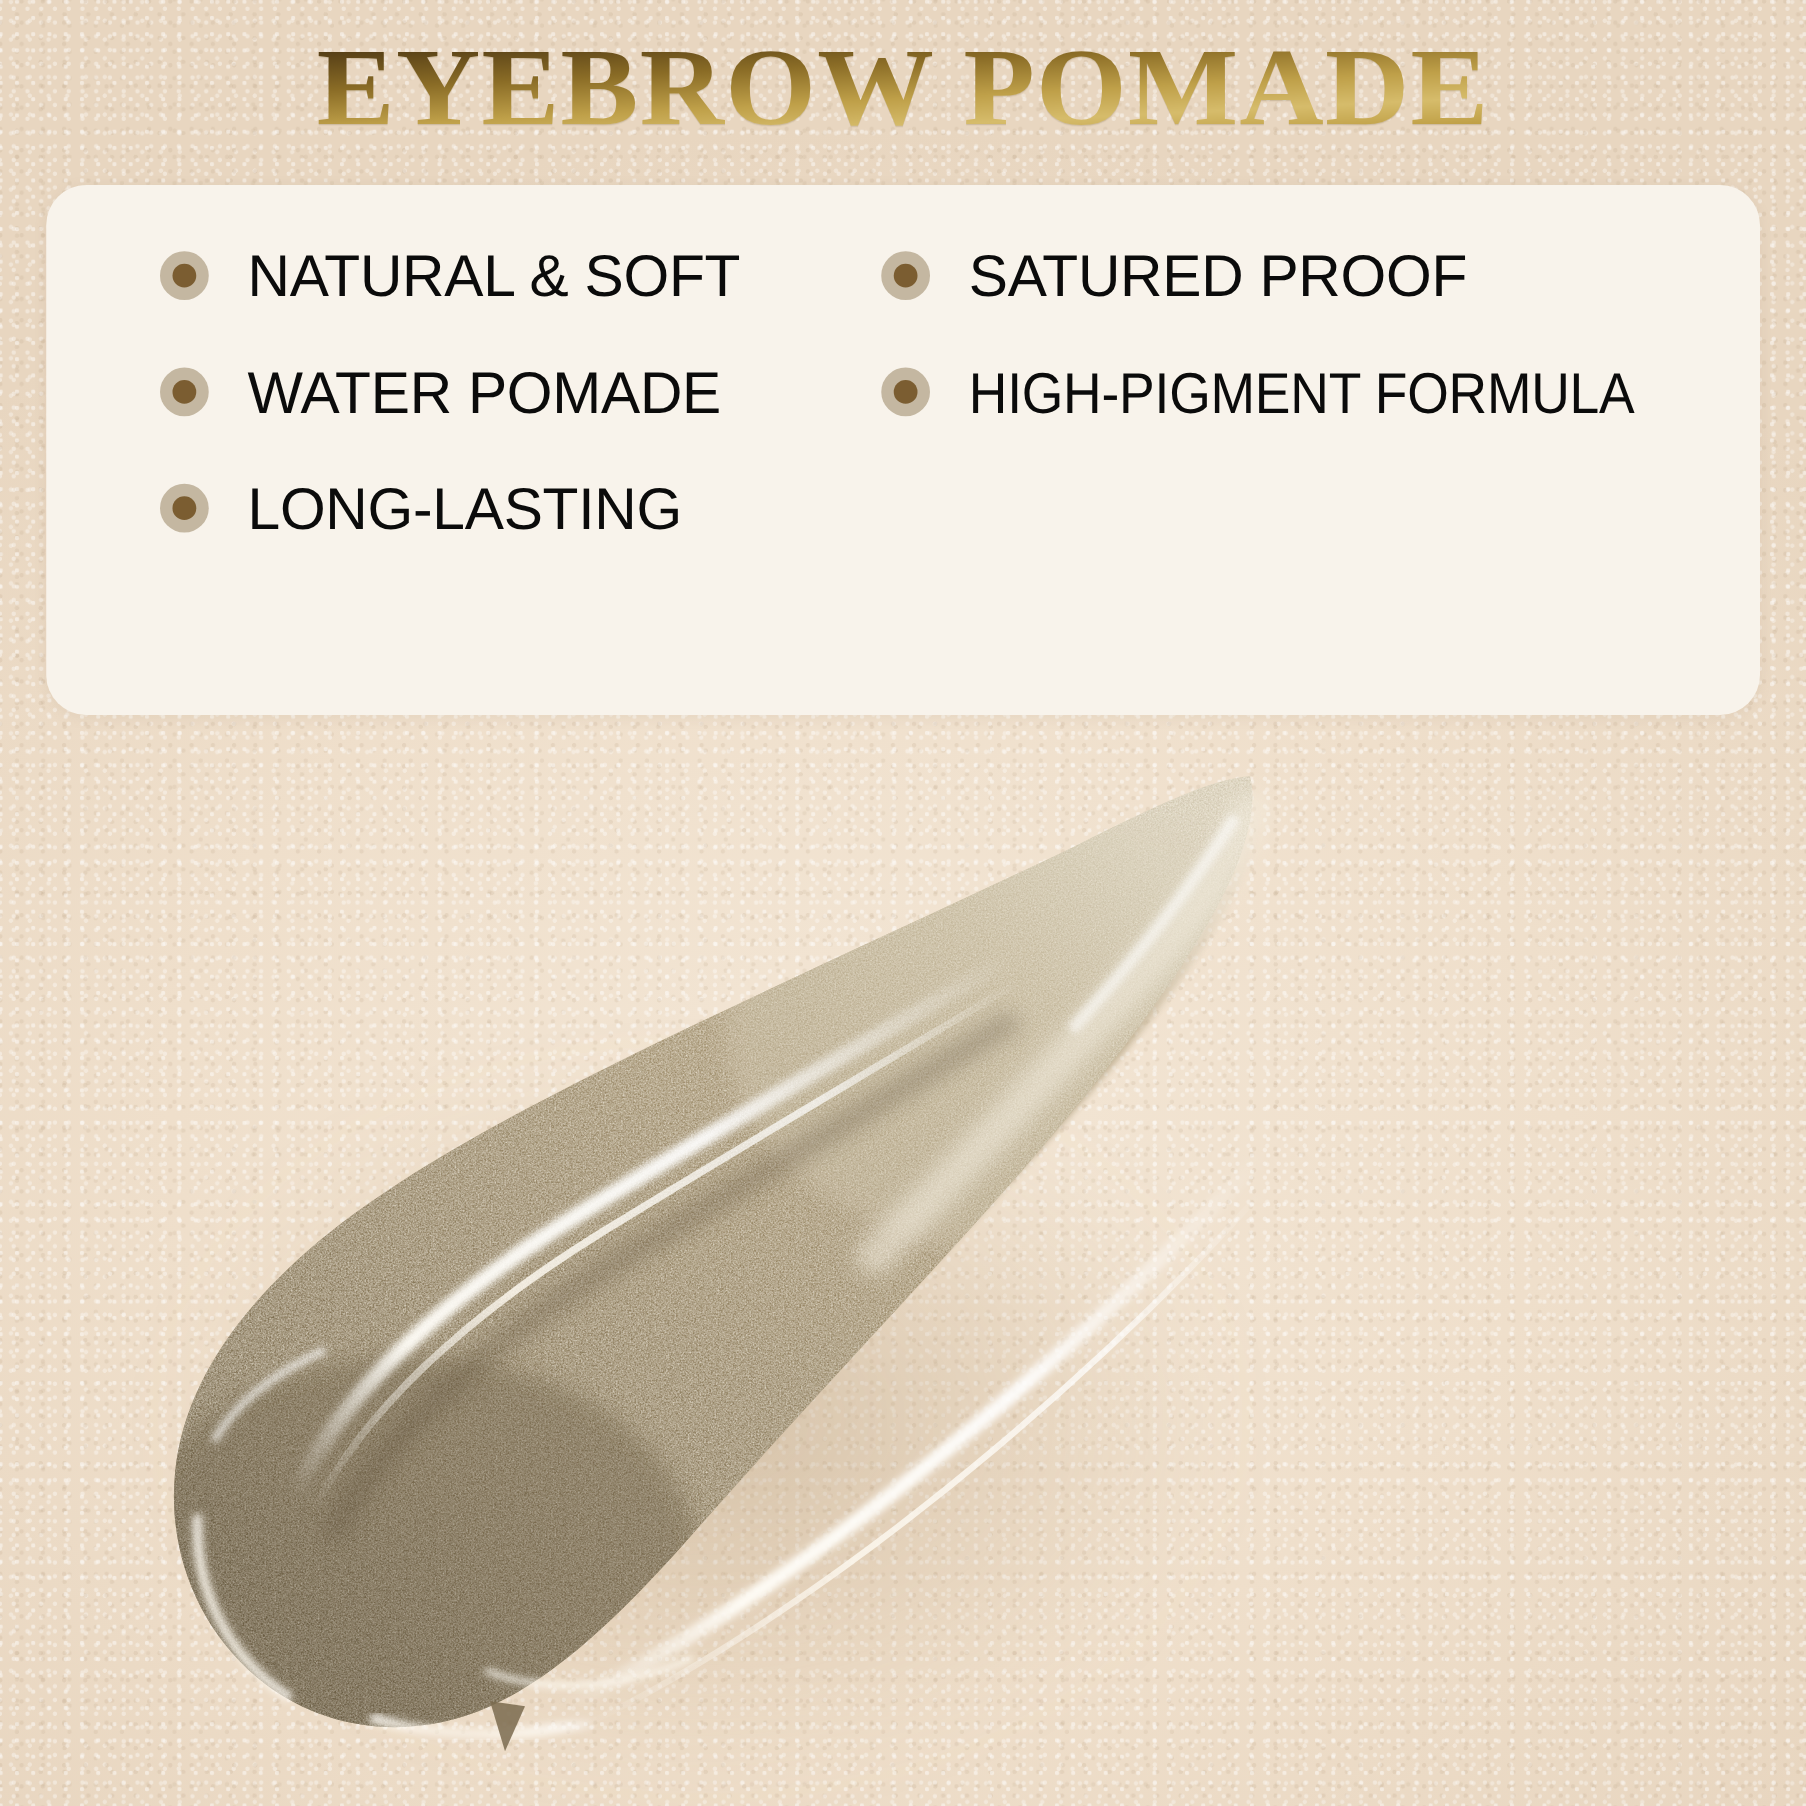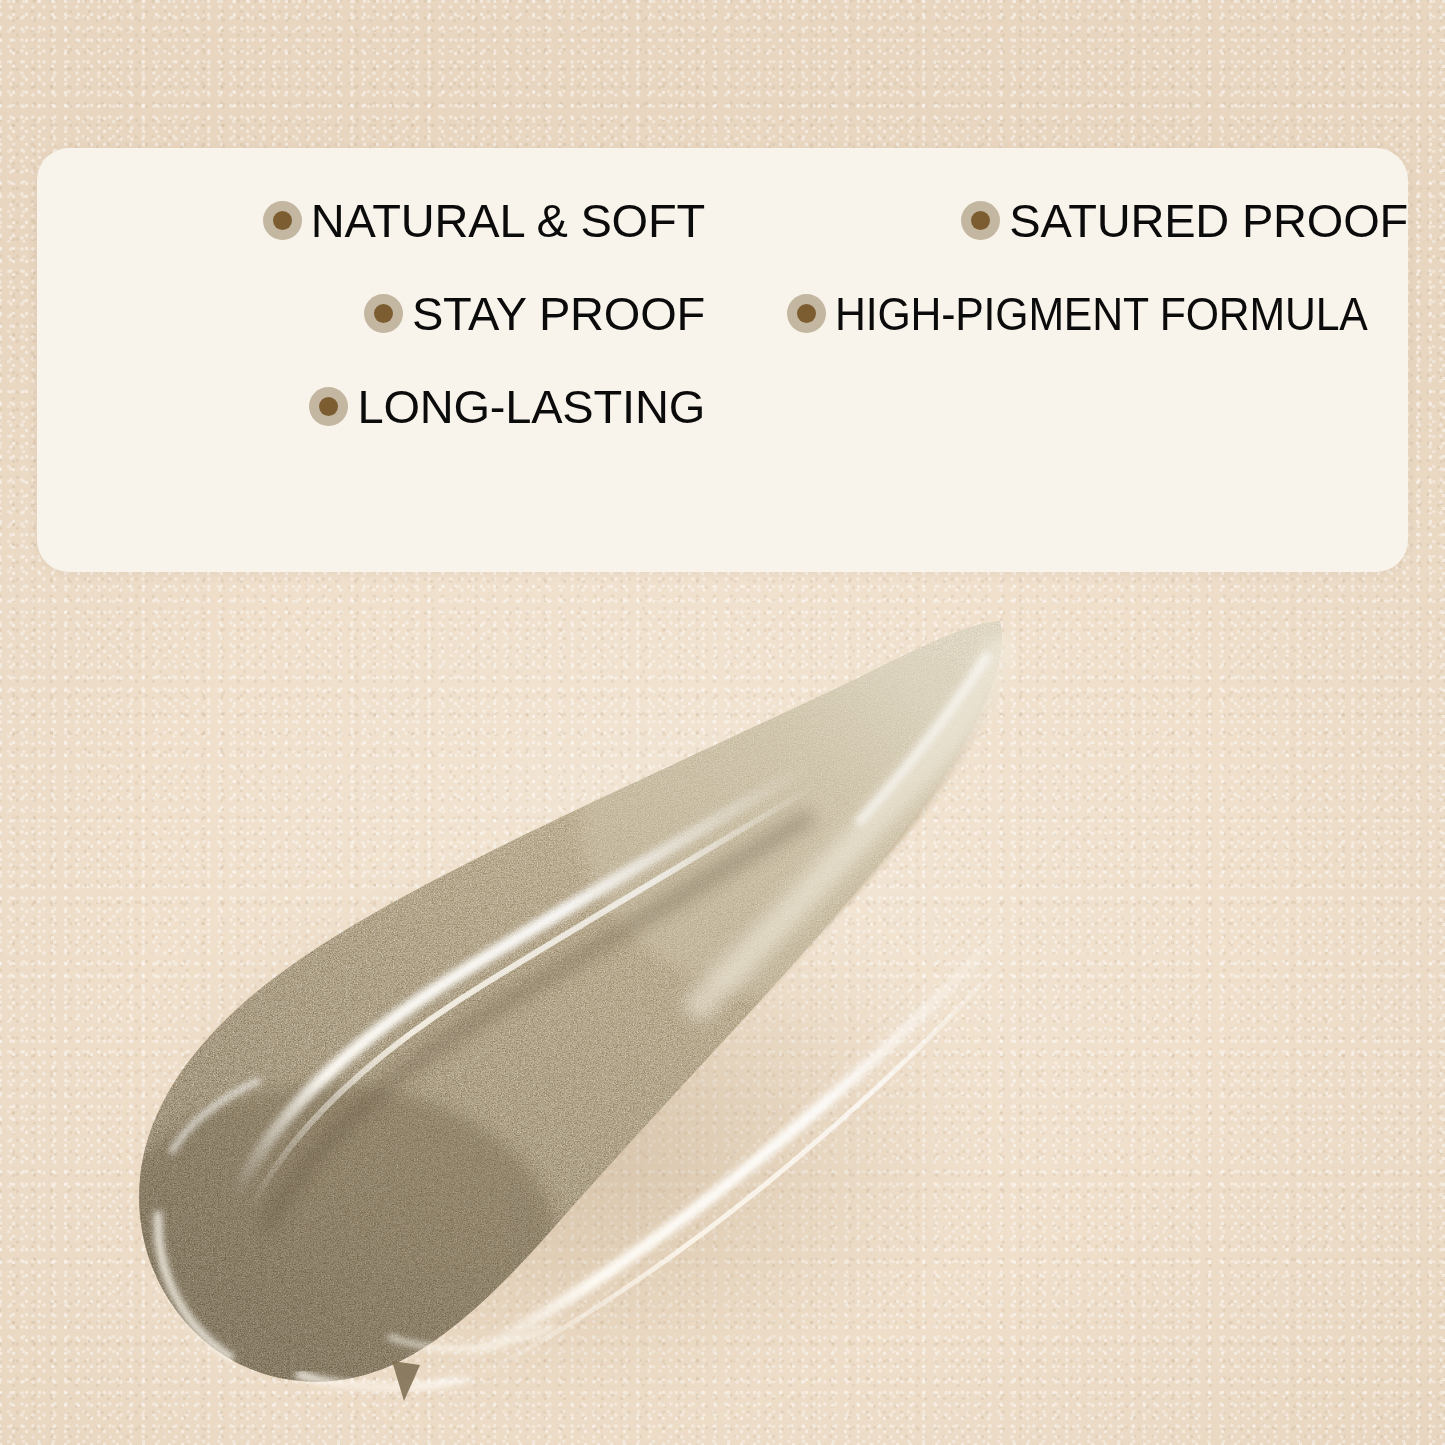--- a/index.html
+++ b/index.html
@@ -82,22 +82,21 @@
     position:absolute; inset:0;
     display:grid;
     grid-template-columns:577px 1fr;
     grid-template-rows:repeat(4, 1fr);
     padding:26px 0 26px 91px;
     align-items:center;
   }
   .feature-item {
     display:flex;
     align-items:center;
-    gap:9px;
-    justify-content:flex-end;
+    gap:31px;
   }
   .bullet {
     flex:0 0 auto;
     width:39px; height:39px;
     border-radius:50%;
     background:#C4B7A1;
     display:flex;
     align-items:center;
     justify-content:center;
   }
@@ -129,20 +128,23 @@
     width:1445px; height:870px;
     z-index:3;
   }
   #swatch-svg { width:100%; height:100%; display:block; }
 </style>
 </head>
 <body>
 
 <div id="page">
 
+  <div id="title-wrap">
+    <h1 id="product-title">EYEBROW POMADE</h1>
+  </div>
 
   <div id="feature-card">
     <div id="feature-grid">
 
       <div class="feature-item col-left">
         <span class="bullet">
             <span class="bullet-core"></span>
           </span>
         <span class="feature-label">NATURAL &amp; SOFT</span>
       </div>
@@ -151,21 +153,21 @@
         <span class="bullet">
             <span class="bullet-core"></span>
           </span>
         <span class="feature-label">SATURED PROOF</span>
       </div>
 
       <div class="feature-item col-left">
         <span class="bullet">
             <span class="bullet-core"></span>
           </span>
-        <span class="feature-label">STAY PROOF</span>
+        <span class="feature-label">WATER POMADE</span>
       </div>
 
       <div class="feature-item col-right long">
         <span class="bullet">
             <span class="bullet-core"></span>
           </span>
         <span class="feature-label">HIGH-PIGMENT FORMULA</span>
       </div>
       <div class="feature-item col-left">
         <span class="bullet">

